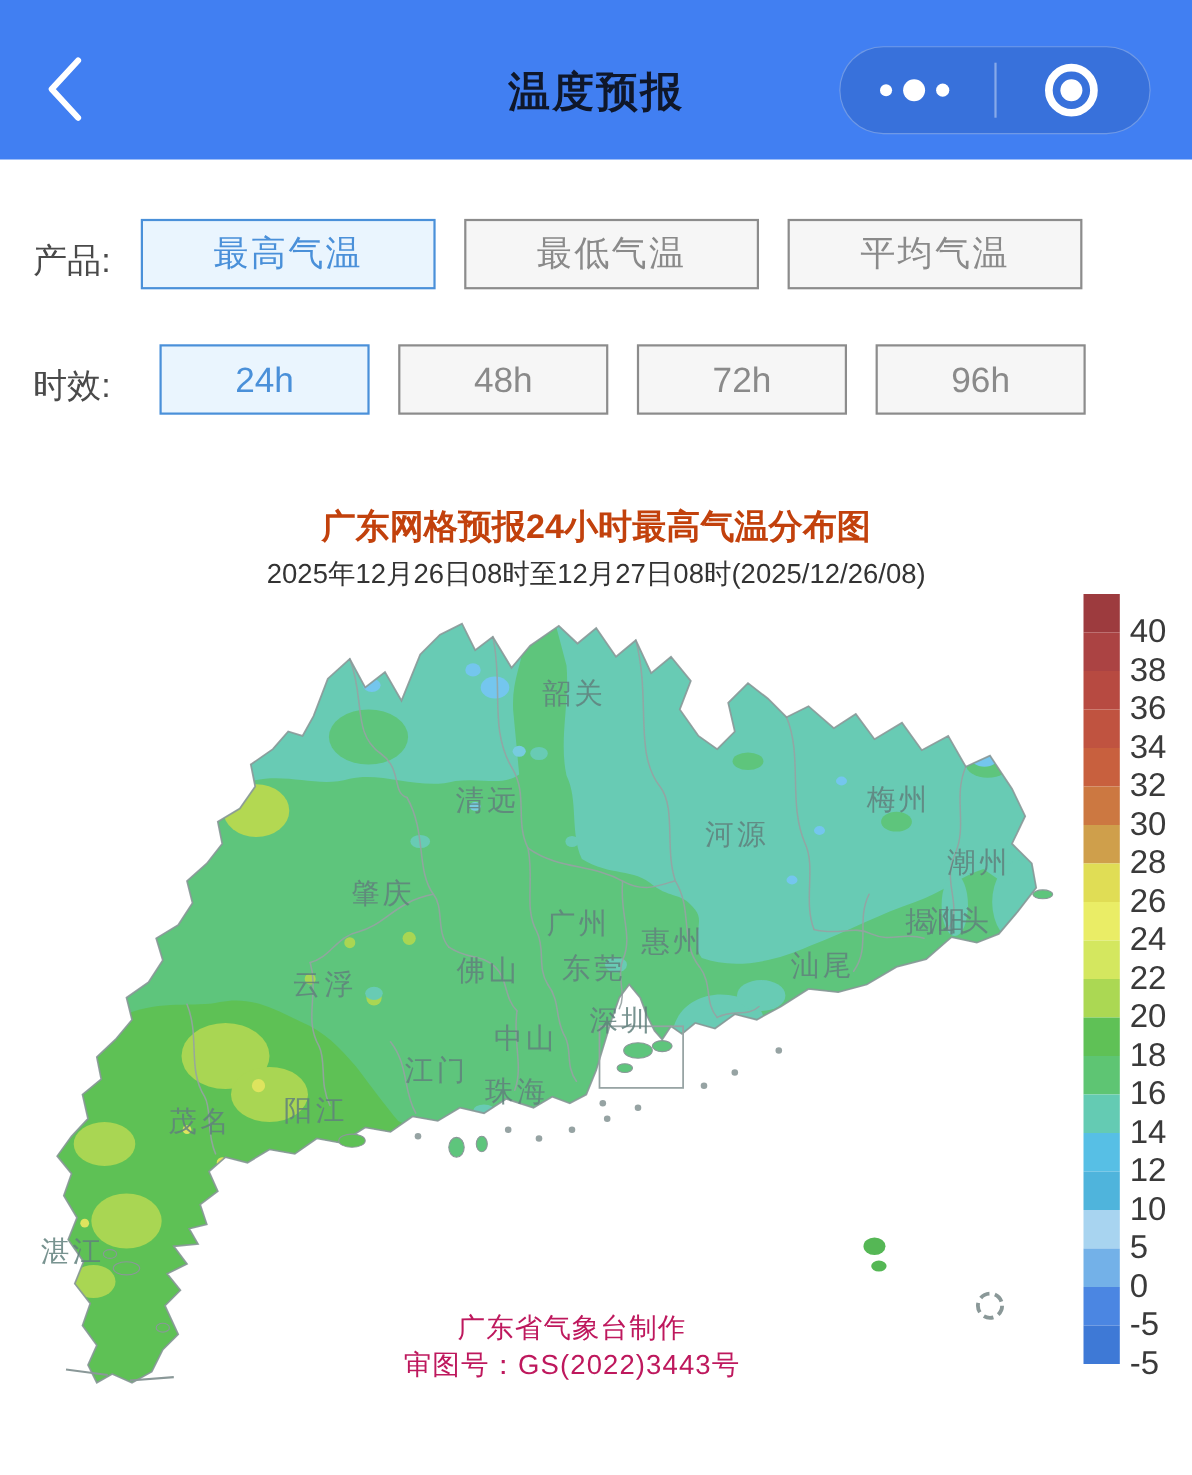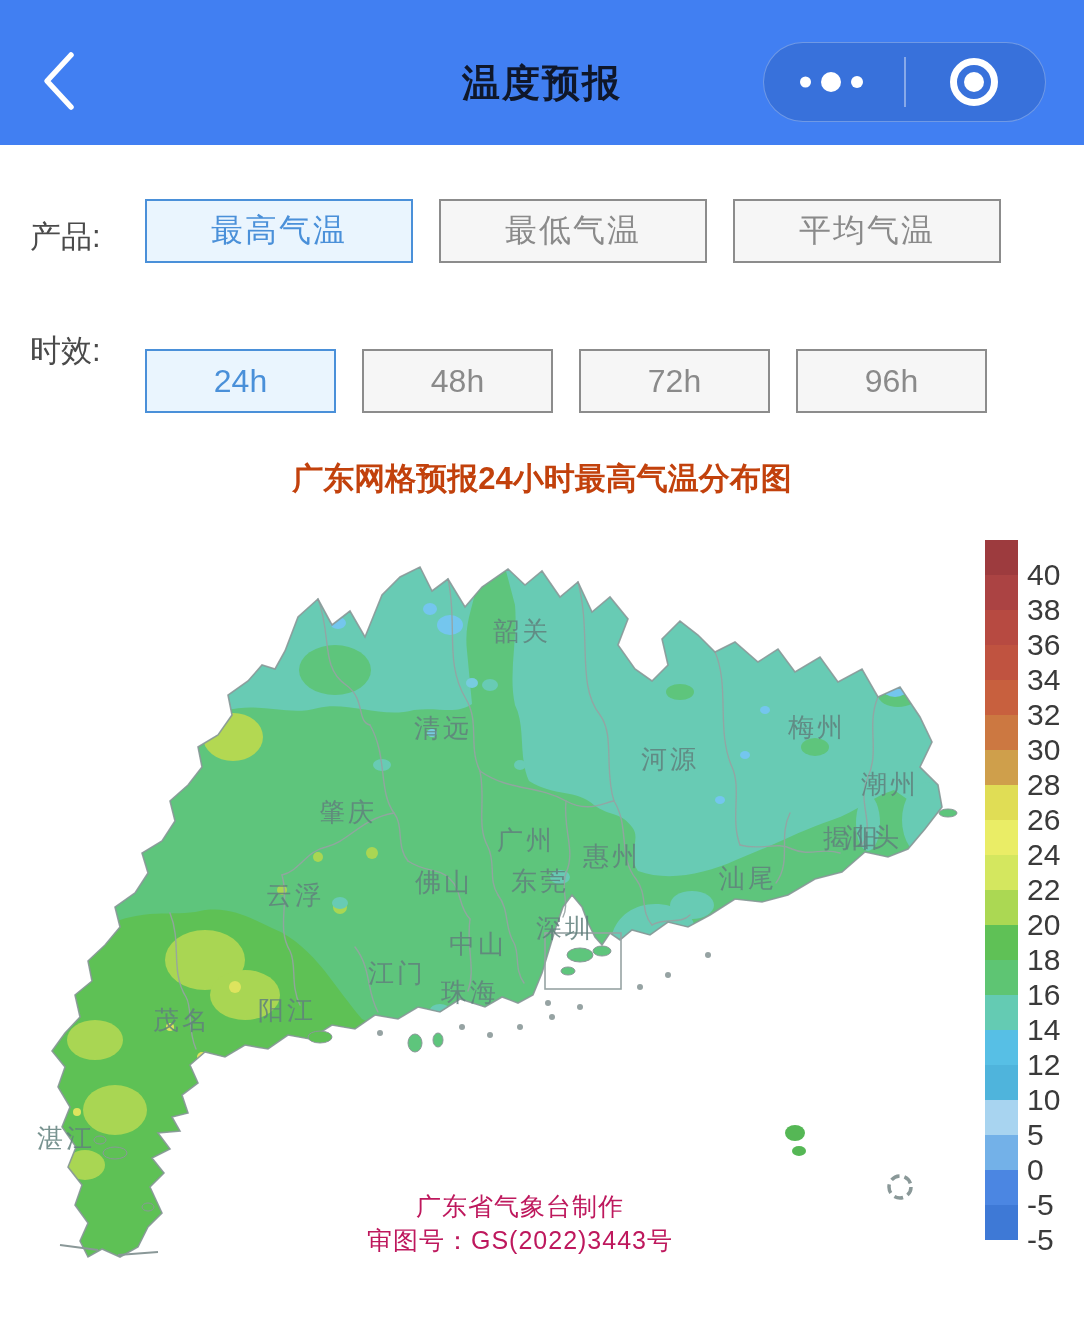--- a/index.html
+++ b/index.html
@@ -20,26 +20,26 @@
   #target-icon{position:absolute;left:186px;top:50%;transform:translateY(-50%);width:48px;height:48px;
     border:7px solid #fff;border-radius:50%;box-sizing:border-box;}
   #target-icon:after{content:"";position:absolute;left:50%;top:50%;transform:translate(-50%,-50%);
     width:20px;height:20px;background:#fff;border-radius:50%;}
 
   
   .row-label{position:absolute;left:30px;font-size:31px;color:#4a4a4a;}
   #product-label{top:216px;}
   #duration-label{top:330px;}
   .chip-row{position:absolute;display:flex;gap:26px;}
-  #product-row{left:145px;top:199px;}
+  #product-row{left:128px;top:199px;}
   #duration-row{left:145px;top:313px;}
   .chip{display:flex;align-items:center;justify-content:center;height:64px;box-sizing:border-box;
     border:2px solid #8c8c8c;background:#f6f6f6;color:#8a8a8a;font-size:32px;letter-spacing:2px;cursor:pointer;}
   #product-row .chip{width:268px;}
-  #duration-row .chip{width:191px;letter-spacing:0;margin-top:36px;}
+  #duration-row .chip{width:191px;letter-spacing:0;}
   .chip.sel{border-color:#4a90d9;background:#eaf5fe;color:#4a90d9;}
 
   
   #map-title{position:absolute;left:0;top:458px;width:1084px;text-align:center;
     font-size:31px;font-weight:700;color:#c2410c;}
   #map-subtitle{position:absolute;left:0;top:505px;width:1084px;text-align:center;
     font-size:25px;color:#333;}
 
   
   #map-box{position:absolute;left:20px;top:555px;width:950px;height:720px;}
@@ -88,20 +88,21 @@
 
   <div class="row-label" id="duration-label">时效:</div>
   <div class="chip-row" id="duration-row">
       <div class="chip sel">24h</div>
       <div class="chip">48h</div>
       <div class="chip">72h</div>
       <div class="chip">96h</div>
     </div>
 
   <div id="map-title">广东网格预报24小时最高气温分布图</div>
+  <div id="map-subtitle">2025年12月26日08时至12月27日08时(2025/12/26/08)</div>
 
   <div id="map-box">
     <svg width="950" height="720" viewBox="0 0 950 720">
       <defs>
         <clipPath id="landClip">
           <path d="M265,96 L278,62 L298,44 L312,70 L330,56 L345,82 L362,40 L380,22 L400,12 L412,36 L428,24 L445,52 L462,32 L488,14 L505,30 L522,16 L540,42 L558,27 L572,57 L590,42 L608,64 L598,90 L615,114 L632,126 L648,110 L642,84 L660,66 L678,80 L695,97 L715,87 L738,107 L758,94 L775,117 L800,102 L818,127 L842,114 L858,142 L880,132 L900,162 L912,187 L900,212 L918,230 L922,252 L905,274 L888,294 L868,302 L845,297 L822,317 L795,324 L768,340 L742,347 L715,344 L690,360 L668,372 L648,367 L630,380 L612,375 L600,385 L590,378 L582,390 L575,382 L568,368 L562,352 L552,340 L543,352 L536,372 L529,395 L522,418 L513,440 L498,448 L482,442 L465,452 L440,444 L420,457 L398,452 L378,464 L355,460 L335,474 L312,470 L290,484 L268,480 L248,494 L225,490 L205,502 L185,497 L170,510 L178,528 L162,540 L168,558 L152,562 L160,576 L138,578 L150,594 L132,603 L144,618 L130,632 L142,658 L128,672 L118,692 L100,702 L82,694 L68,702 L60,686 L68,668 L55,650 L62,630 L48,612 L56,592 L42,572 L50,552 L38,532 L45,512 L32,496 L45,478 L60,462 L55,440 L72,426 L68,406 L85,390 L100,372 L95,352 L115,338 L128,318 L122,298 L142,286 L155,266 L150,246 L168,230 L182,212 L178,192 L198,180 L212,160 L208,140 L228,126 L242,110 L255,114 Z"></path>
         </clipPath>
       </defs>
 
       <path d="M265,96 L278,62 L298,44 L312,70 L330,56 L345,82 L362,40 L380,22 L400,12 L412,36 L428,24 L445,52 L462,32 L488,14 L505,30 L522,16 L540,42 L558,27 L572,57 L590,42 L608,64 L598,90 L615,114 L632,126 L648,110 L642,84 L660,66 L678,80 L695,97 L715,87 L738,107 L758,94 L775,117 L800,102 L818,127 L842,114 L858,142 L880,132 L900,162 L912,187 L900,212 L918,230 L922,252 L905,274 L888,294 L868,302 L845,297 L822,317 L795,324 L768,340 L742,347 L715,344 L690,360 L668,372 L648,367 L630,380 L612,375 L600,385 L590,378 L582,390 L575,382 L568,368 L562,352 L552,340 L543,352 L536,372 L529,395 L522,418 L513,440 L498,448 L482,442 L465,452 L440,444 L420,457 L398,452 L378,464 L355,460 L335,474 L312,470 L290,484 L268,480 L248,494 L225,490 L205,502 L185,497 L170,510 L178,528 L162,540 L168,558 L152,562 L160,576 L138,578 L150,594 L132,603 L144,618 L130,632 L142,658 L128,672 L118,692 L100,702 L82,694 L68,702 L60,686 L68,668 L55,650 L62,630 L48,612 L56,592 L42,572 L50,552 L38,532 L45,512 L32,496 L45,478 L60,462 L55,440 L72,426 L68,406 L85,390 L100,372 L95,352 L115,338 L128,318 L122,298 L142,286 L155,266 L150,246 L168,230 L182,212 L178,192 L198,180 L212,160 L208,140 L228,126 L242,110 L255,114 Z" fill="#68cbb4"></path>

